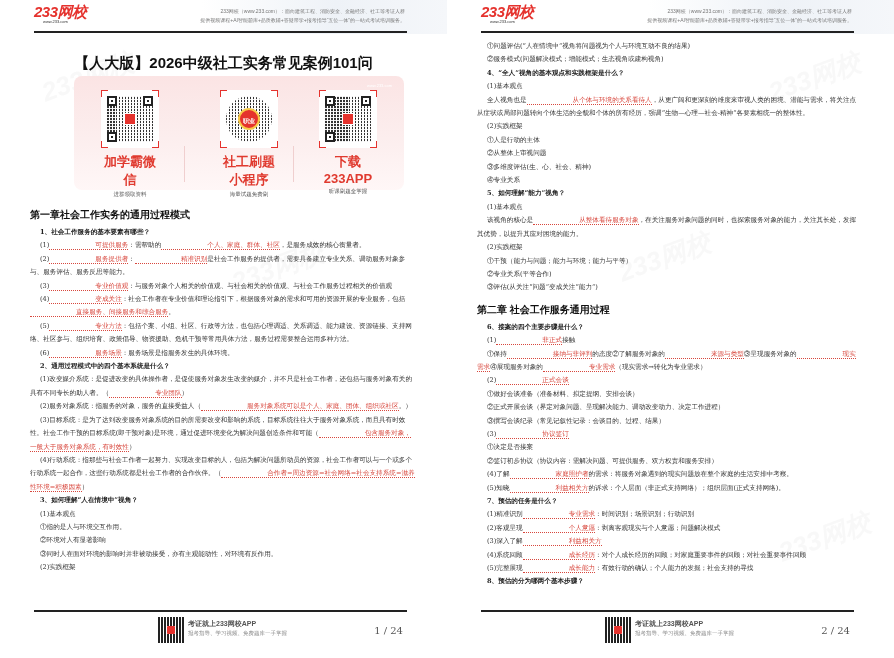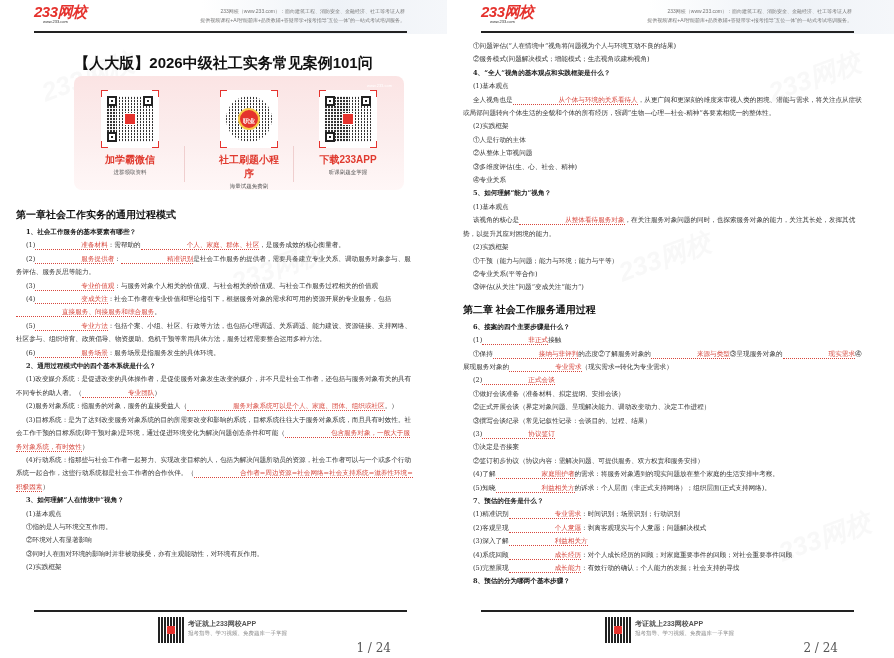--- a/index.html
+++ b/index.html
@@ -21,25 +21,25 @@
   .footer-qr { position: absolute; left: 158px; top: 2px; width: 26px; height: 26px;
     background:
       linear-gradient(#fff,#fff) 9px 9px/8px 8px no-repeat,
       repeating-linear-gradient(90deg, #222 0 2px, #fff 2px 3px),
       #222; }
   .footer-qr .mark { position: absolute; left: 9px; top: 9px; width: 8px; height: 8px; background: #e5322d; border-radius: 1px; }
   .footer-title { position: absolute; left: 188px; top: 4px; font-family: "Liberation Sans", sans-serif;
     font-weight: bold; font-size: 7px; color: #555; }
   .footer-sub { position: absolute; left: 188px; top: 15px; font-family: "Liberation Sans", sans-serif;
     font-size: 5.5px; color: #888; }
-  .page-num { position: absolute; right: 56px; top: 10px; font-family: "DejaVu Serif", serif; font-size: 12px; color: #555; margin-top: 16px; }
+  .page-num { position: absolute; right: 44px; top: 10px; font-family: "DejaVu Serif", serif; font-size: 10px; color: #555; }
   .watermark { position: absolute; font-family: "Liberation Sans", sans-serif; font-weight: bold; font-style: italic;
     font-size: 26px; color: rgba(200,200,200,0.12); transform: rotate(-20deg); pointer-events: none; }
 
-  .content { position: absolute; left: 16px; right: 32px; font-size: 6.6px; line-height: 13.4px; color: #333; }
+  .content { position: absolute; left: 30px; right: 32px; font-size: 6.6px; line-height: 13.4px; color: #333; }
   .doc-title { position: absolute; left: 0; right: 0; top: 54px; text-align: center;
     font-family: "Liberation Sans", sans-serif; font-weight: bold; font-size: 15px; color: #111; }
   .banner { position: absolute; left: 74px; top: 76px; width: 330px; height: 114px;
     background: linear-gradient(180deg, #fbe4e4 0%, #fcefef 60%, #fff7f7 100%); border-radius: 8px; }
   .banner-url { position: absolute; right: 12px; top: 7px; font-family: "Liberation Sans", sans-serif; font-size: 4px; color: #fff; }
   .qr-card { position: absolute; top: 14px; width: 64px; text-align: center; }
   .qr-frame { position: relative; width: 58px; height: 58px; margin: 0 auto; background: #fff; }
   .qr-frame .c { position: absolute; width: 7px; height: 7px; border-color: #e5322d; border-style: solid; border-width: 0; }
   .c.tl { left: 0; top: 0; border-top-width: 1.5px; border-left-width: 1.5px; }
   .c.tr { right: 0; top: 0; border-top-width: 1.5px; border-right-width: 1.5px; }
@@ -49,21 +49,21 @@
     background:
       repeating-linear-gradient(0deg, rgba(255,255,255,0.9) 0 1.5px, transparent 1.5px 3px),
       repeating-linear-gradient(90deg, #333 0 1.5px, #fff 1.5px 3px); }
   .qr-code .finder { position: absolute; width: 10px; height: 10px; border: 2px solid #222; background: #fff; }
   .qr-code .finder::after { content: ""; position: absolute; left: 2px; top: 2px; width: 2px; height: 2px; background: #222; }
   .qr-code .f1 { left: 0; top: 0; } .qr-code .f2 { right: 0; top: 0; } .qr-code .f3 { left: 0; bottom: 0; }
   .qr-code .center { position: absolute; left: 17px; top: 17px; width: 12px; height: 12px; background: #e5322d; border: 1.5px solid #fff; }
   .qr-round { border-radius: 50%; }
   .qr-round .center { left: 12px; top: 12px; width: 22px; height: 22px; border-radius: 50%; background: #e5322d; color: #fff;
     font-family: "Liberation Sans", sans-serif; font-size: 6px; font-weight: bold; line-height: 22px; text-align: center; border: 2px solid #f7c948; }
-  .qr-label { margin-top: 5px; font-family: "Liberation Sans", sans-serif; font-weight: bold; font-size: 10px; color: #e03a2f; }
+  .qr-label { margin-top: 5px; font-family: "Liberation Sans", sans-serif; font-weight: bold; font-size: 13px; color: #e03a2f; }
   .qr-sub { margin-top: 2px; font-family: "Liberation Sans", sans-serif; font-size: 5.5px; color: #555; }
   .banner-divider { position: absolute; top: 70px; width: 1px; height: 36px; background: #f0cfcf; }
 
   .chapter { font-family: "Liberation Sans", sans-serif; font-weight: bold; font-size: 10px; color: #111; line-height: 14px; }
   .q { font-weight: bold; color: #222; padding-left: 10px; }
   .p { text-indent: 10px; }
   .p.noindent { text-indent: 0; padding-left: 10px; }
   .hl { color: #d8473d; border-bottom: 1px dotted #d8473d; padding-left: 46px; }
 </style>
 </head>
@@ -137,21 +137,21 @@
         </div>
         <div class="qr-label">下载233APP</div>
         <div class="qr-sub">听课刷题全掌握</div>
       </div>
     </div>
 
     <div class="content" style="top:208px;">
       <div class="chapter" style="margin-bottom:4px;">第一章社会工作实务的通用过程模式</div>
       <div>
           <div class="q"><span>1、社会工作服务的基本要素有哪些？</span></div>
-          <div class="p"><span>(1)</span><span class="hl">准备材料</span><span>：需帮助的</span><span class="hl">个人、家庭、群体、社区</span><span>，是服务成效的核心衡量者。</span></div>
+          <div class="p"><span>(1)</span><span class="hl">可提供服务</span><span>：需帮助的</span><span class="hl">个人、家庭、群体、社区</span><span>，是服务成效的核心衡量者。</span></div>
           <div class="p"><span>(2)</span><span class="hl">服务提供者</span><span>：</span><span class="hl">精准识别</span><span>是社会工作服务的提供者，需要具备建立专业关系、调动服务对象参与、服务评估、服务反思等能力。</span></div>
           <div class="p"><span>(3)</span><span class="hl">专业价值观</span><span>：与服务对象个人相关的价值观、与社会相关的价值观、与社会工作服务过程相关的价值观</span></div>
           <div class="p"><span>(4)</span><span class="hl">变成关注</span><span>：社会工作者在专业价值和理论指引下，根据服务对象的需求和可用的资源开展的专业服务，包括</span><span class="hl">直接服务、间接服务和综合服务</span><span>。</span></div>
           <div class="p"><span>(5)</span><span class="hl">专业方法</span><span>：包括个案、小组、社区、行政等方法，也包括心理调适、关系调适、能力建设、资源链接、支持网络、社区参与、组织培育、政策倡导、物资援助、危机干预等常用具体方法，服务过程需要整合运用多种方法。</span></div>
           <div class="p"><span>(6)</span><span class="hl">服务场景</span><span>：服务场景是指服务发生的具体环境。</span></div>
           <div class="q"><span>2、通用过程模式中的四个基本系统是什么？</span></div>
           <div class="p"><span>(1)改变媒介系统：是促进改变的具体操作者，是促使服务对象发生改变的媒介，并不只是社会工作者，还包括与服务对象有关的具有不同专长的助人者。（</span><span class="hl">专业团队</span><span>）</span></div>
           <div class="p"><span>(2)服务对象系统：指服务的对象，服务的直接受益人（</span><span class="hl">服务对象系统可以是个人、家庭、团体、组织或社区</span><span>。）</span></div>
           <div class="p"><span>(3)目标系统：是为了达到改变服务对象系统的目的所需要改变和影响的系统，目标系统往往大于服务对象系统，而且具有时效性。社会工作干预的目标系统(即干预对象)是环境，通过促进环境变化为解决问题创造条件和可能（</span><span class="hl">包含服务对象，一般大于服务对象系统，有时效性</span><span>）</span></div>
           <div class="p"><span>(4)行动系统：指那些与社会工作者一起努力、实现改变目标的人，包括为解决问题所动员的资源，社会工作者可以与一个或多个行动系统一起合作，这些行动系统都是社会工作者的合作伙伴。（</span><span class="hl">合作者=周边资源=社会网络=社会支持系统=滋养性环境=积极因素</span><span>）</span></div>

